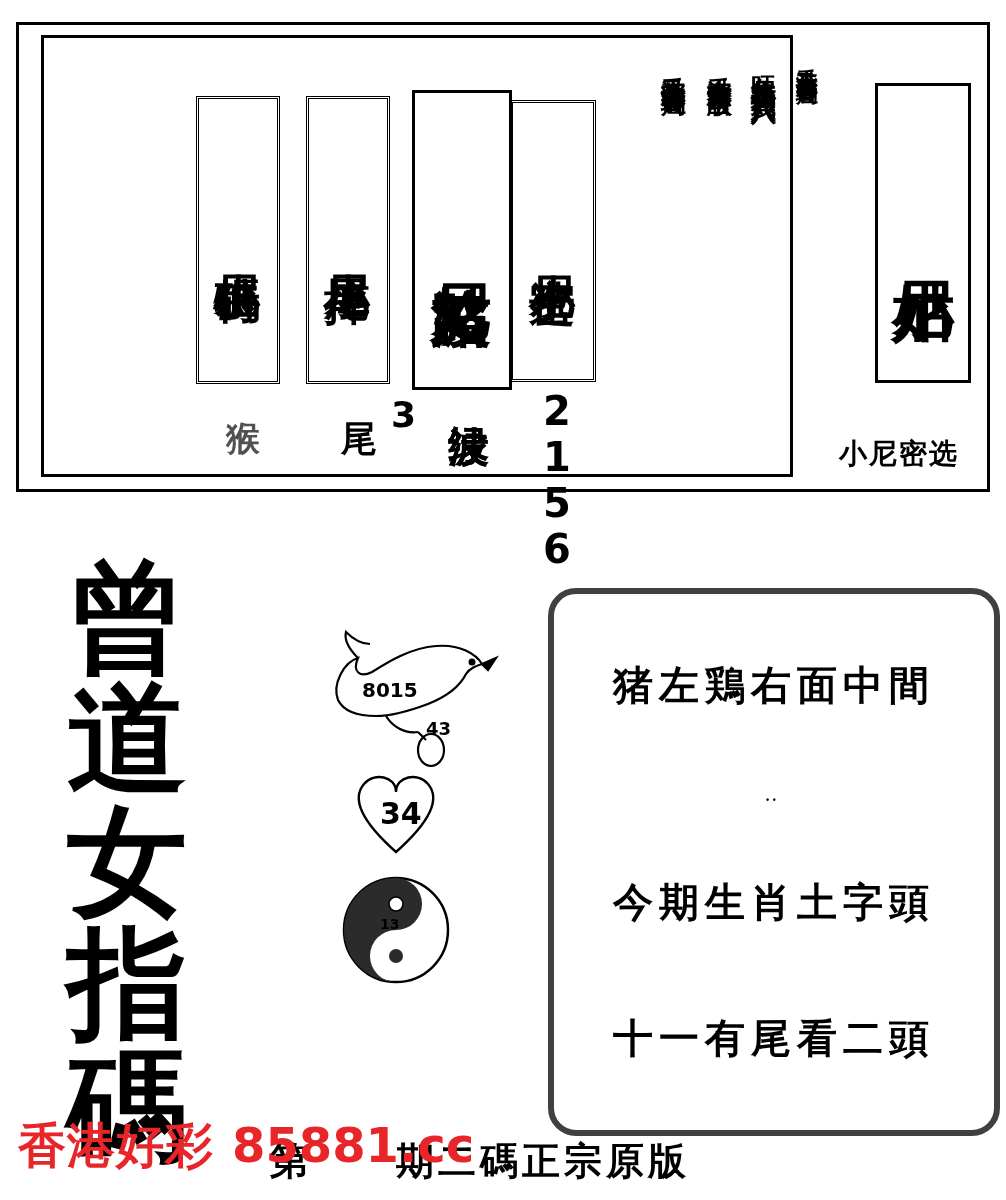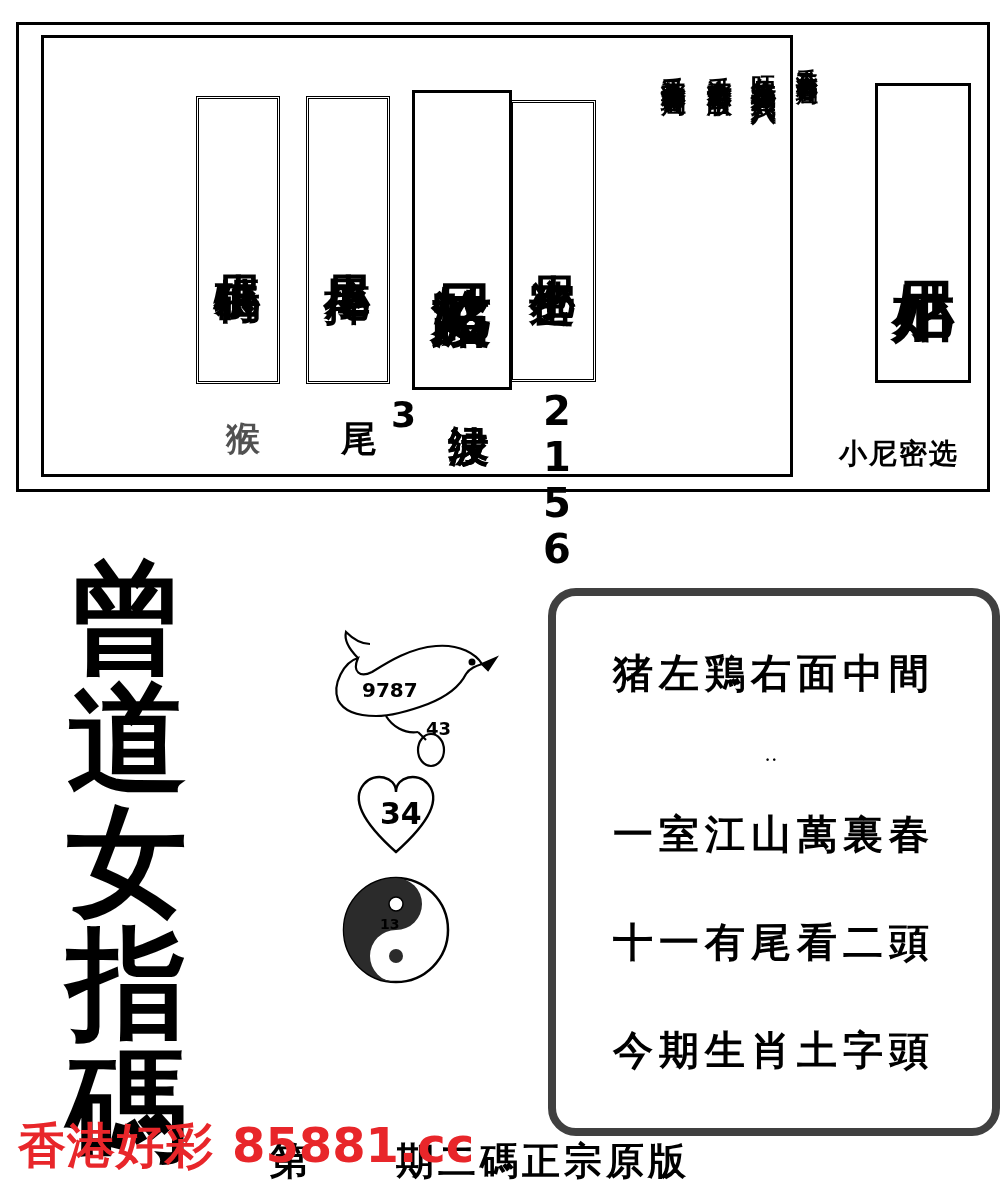--- a/index.html
+++ b/index.html
@@ -192,21 +192,21 @@
   .lbl-heart{ left: 80px; top: 196px; font-size: 30px; }
   .lbl-yin  { left: 80px; top: 316px; font-size: 14px; }
 
   
   .verse-box {
     position: absolute;
     left: 548px;
     top: 588px;
     width: 452px;
     height: 548px;
-    border: 8px solid #404040;
+    border: 6px solid #404040;
     border-radius: 28px;
     box-sizing: border-box;
     display: flex;
     flex-direction: column;
     justify-content: space-around;
     padding: 24px 18px;
   }
   .verse-line {
     font-size: 40px;
     font-weight: bold;
@@ -332,32 +332,31 @@
     </g>
 
     <g>
       <circle cx="96" cy="330" r="52" fill="#fff" stroke="#000" stroke-width="2.5"></circle>
       <path d="M96 278 a52 52 0 0 0 0 104 a26 26 0 0 1 0 -52 a26 26 0 0 0 0 -52 Z" fill="#2b2b2b"></path>
       <circle cx="96" cy="304" r="7" fill="#fff" stroke="#000" stroke-width="1.5"></circle>
       <circle cx="96" cy="356" r="7" fill="#2b2b2b"></circle>
     </g>
   </svg>
 
-  <div class="label lbl-bird">9787</div>
+  <div class="label lbl-bird">8015</div>
   <div class="label lbl-tag">43</div>
   <div class="label lbl-heart">34</div>
   <div class="label lbl-yin">13</div>
 </div>
 
 <div class="verse-box">
   <div class="verse-line">猪左鶏右面中間</div>
   <div class="verse-dots">‥</div>
-  <div class="verse-line">一室江山萬裏春</div>
+  <div class="verse-line">今期生肖土字頭</div>
   <div class="verse-line">十一有尾看二頭</div>
-  <div class="verse-line">今期生肖土字頭</div>
 </div>
 
 <div class="bottom-strip">
   <div class="txt">第　　期二碼正宗原版</div>
 </div>
 
 <div class="wm-red">
   <span>香港好彩</span><span class="site">85881.cc</span>
 </div>
 

